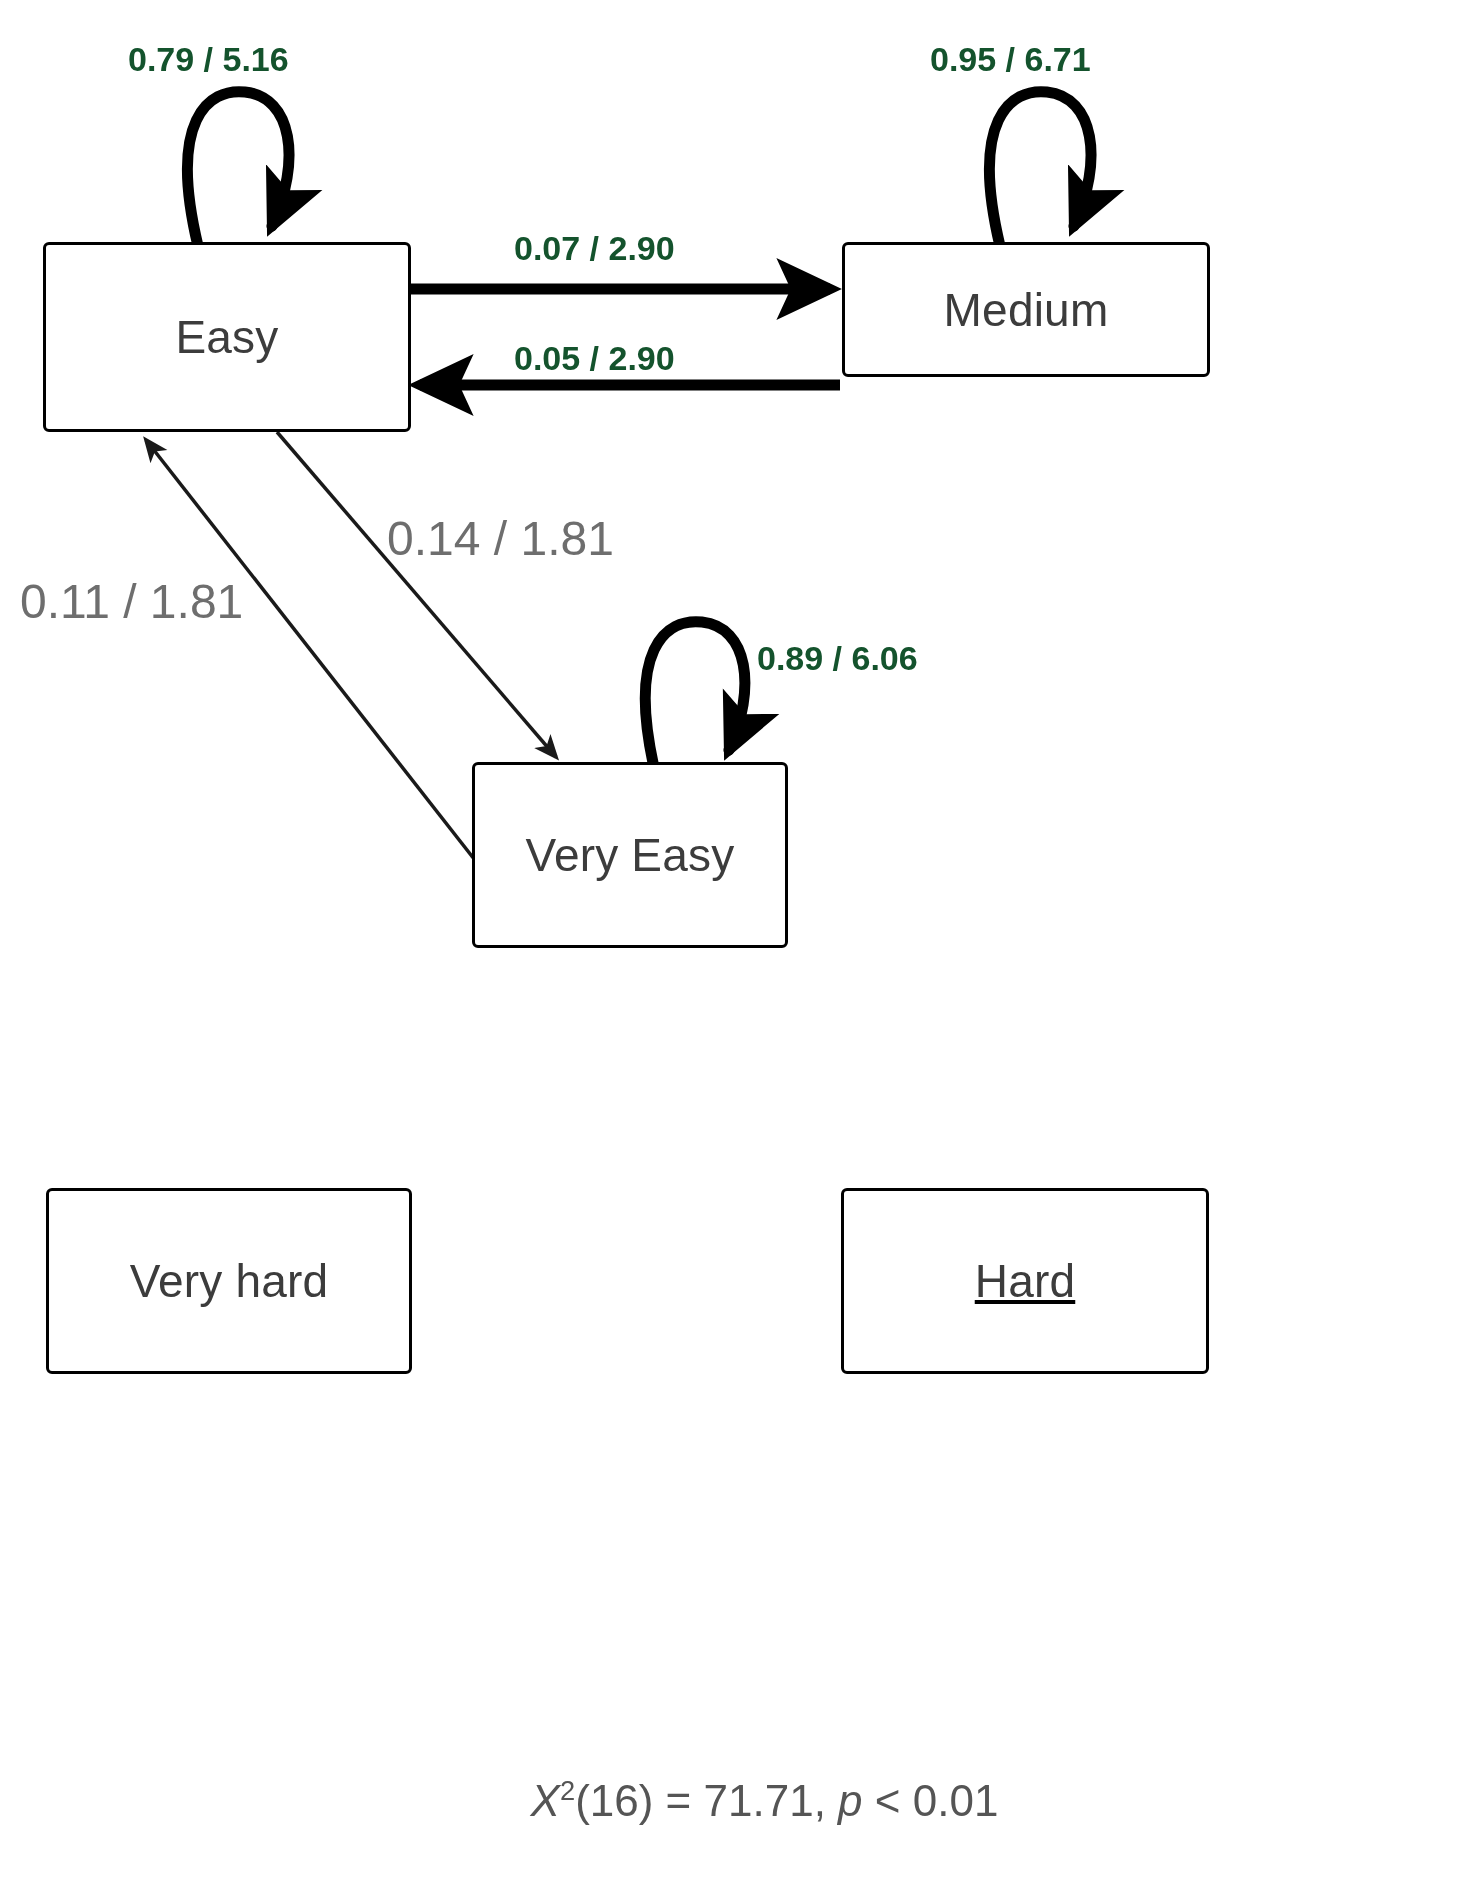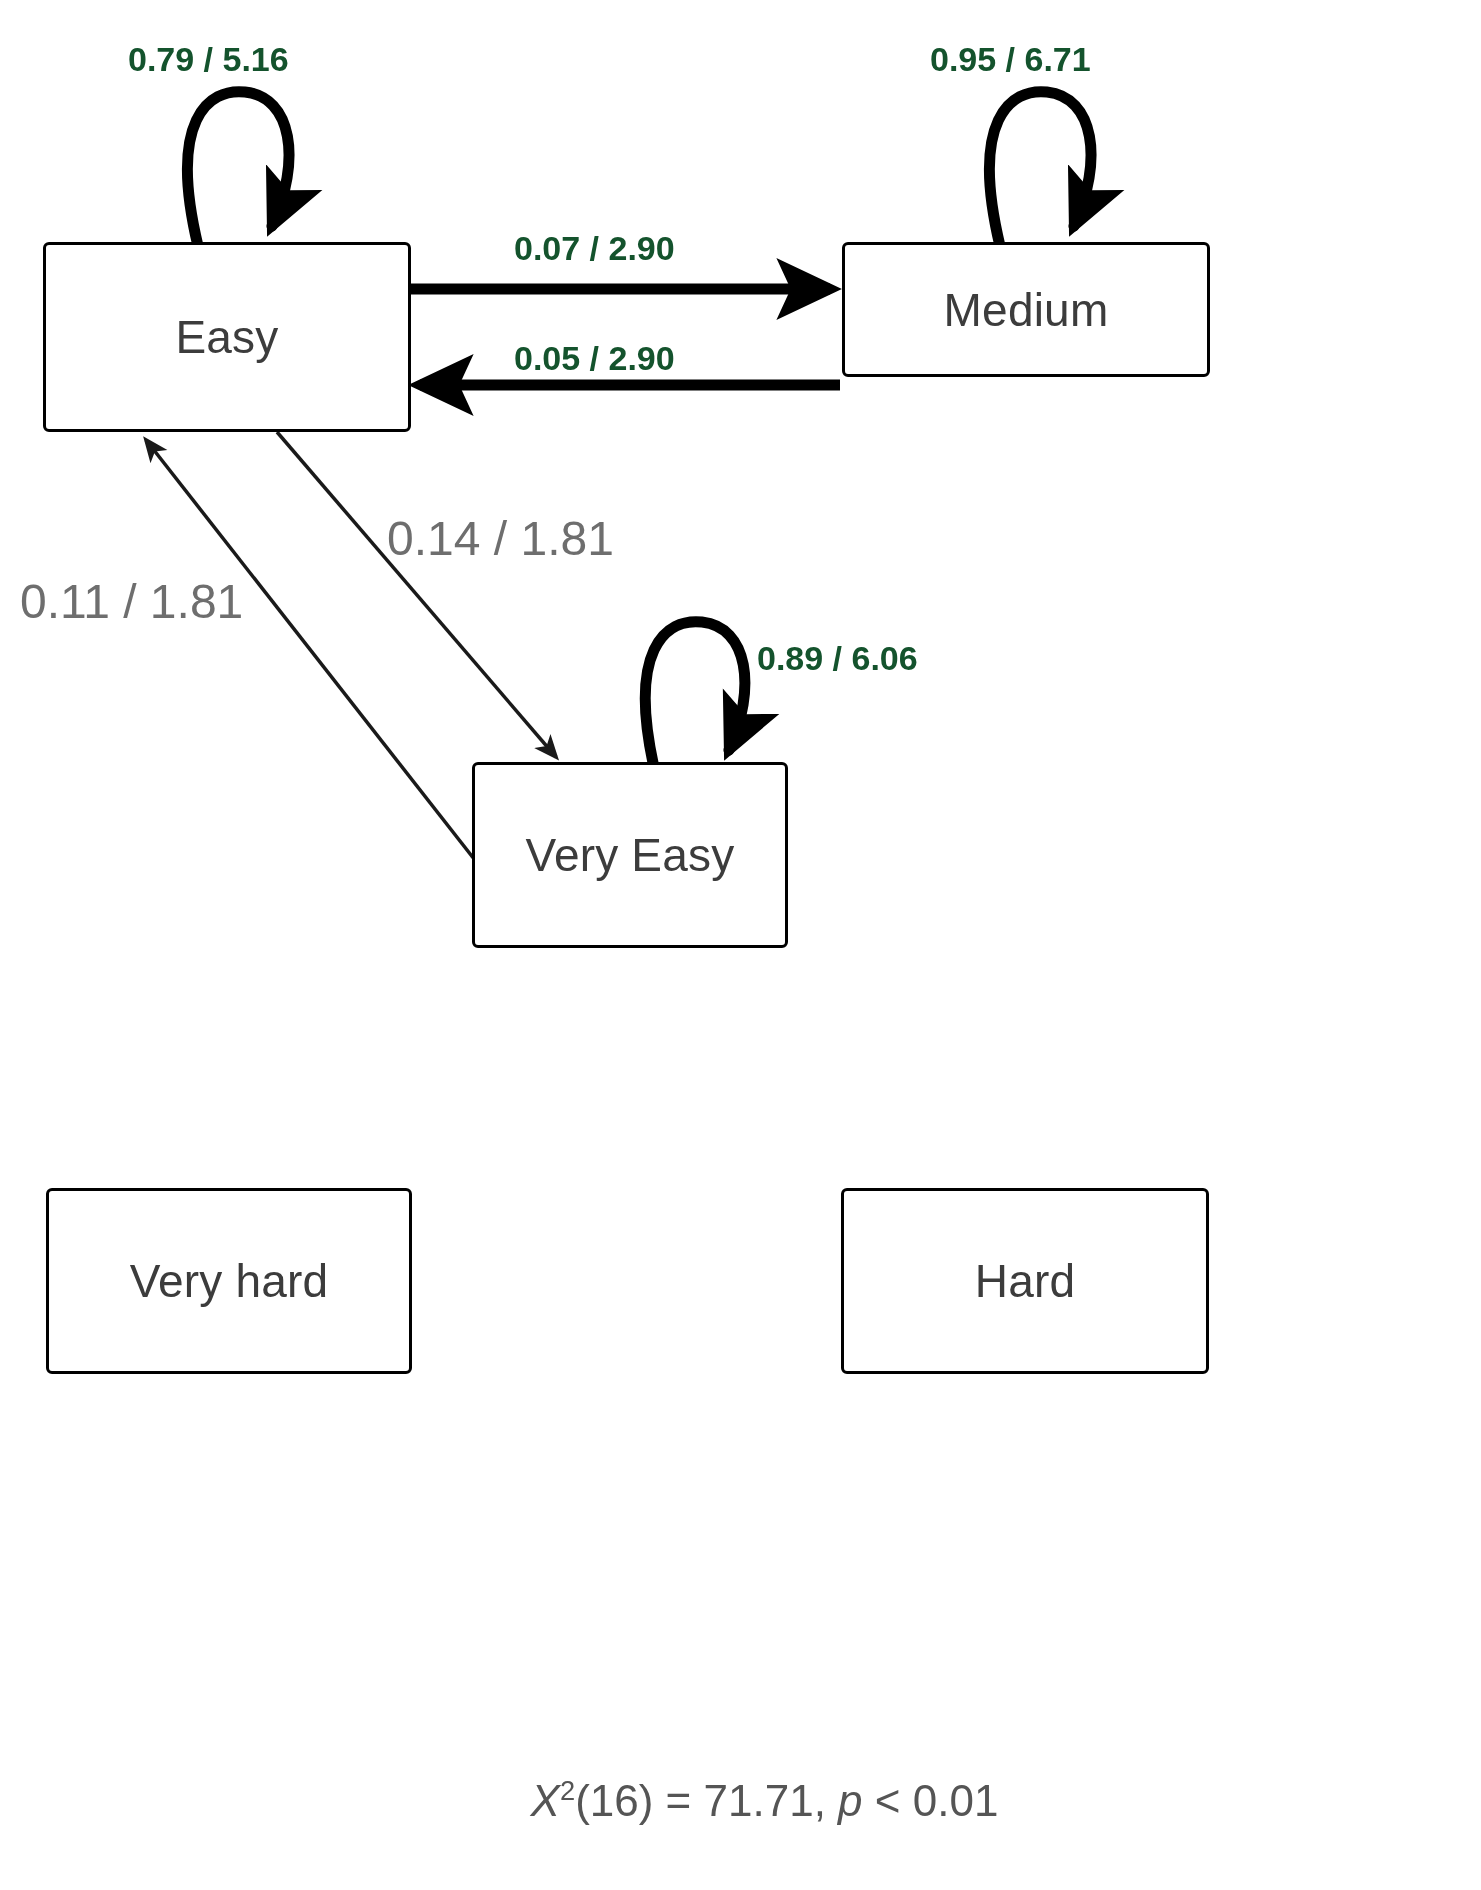--- a/index.html
+++ b/index.html
@@ -134,21 +134,21 @@
   </div>
 
   <div class="node" style="left:472px; top:762px; width:316px; height:186px;">
     <span class="node-label">Very Easy</span>
   </div>
 
   <div class="node" style="left:46px; top:1188px; width:366px; height:186px;">
     <span class="node-label">Very hard</span>
   </div>
 
-  <div class="node" style="left:841px; top:1188px; width:368px; height:186px;">
+  <div class="node" style="left:841px; top:1188px; width:368px; height:186px;text-decoration:underline;">
     <span class="node-label">Hard</span>
   </div>
 
   <div class="edge-label strong" style="left:128px; top:42px;">0.79 / 5.16</div>
 
   <div class="edge-label strong" style="left:930px; top:42px;">0.95 / 6.71</div>
 
   <div class="edge-label strong" style="left:757px; top:641px;">0.89 / 6.06</div>
 
   <div class="edge-label strong" style="left:514px; top:231px;">0.07 / 2.90</div>

